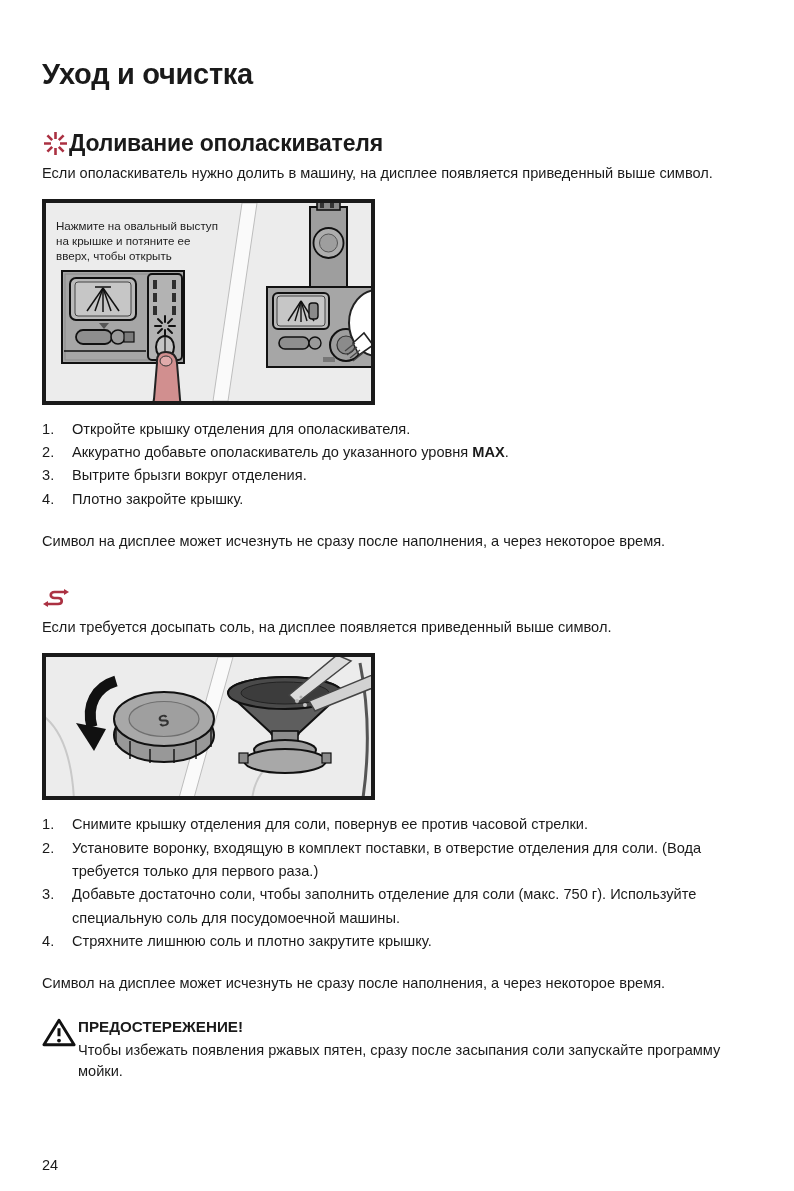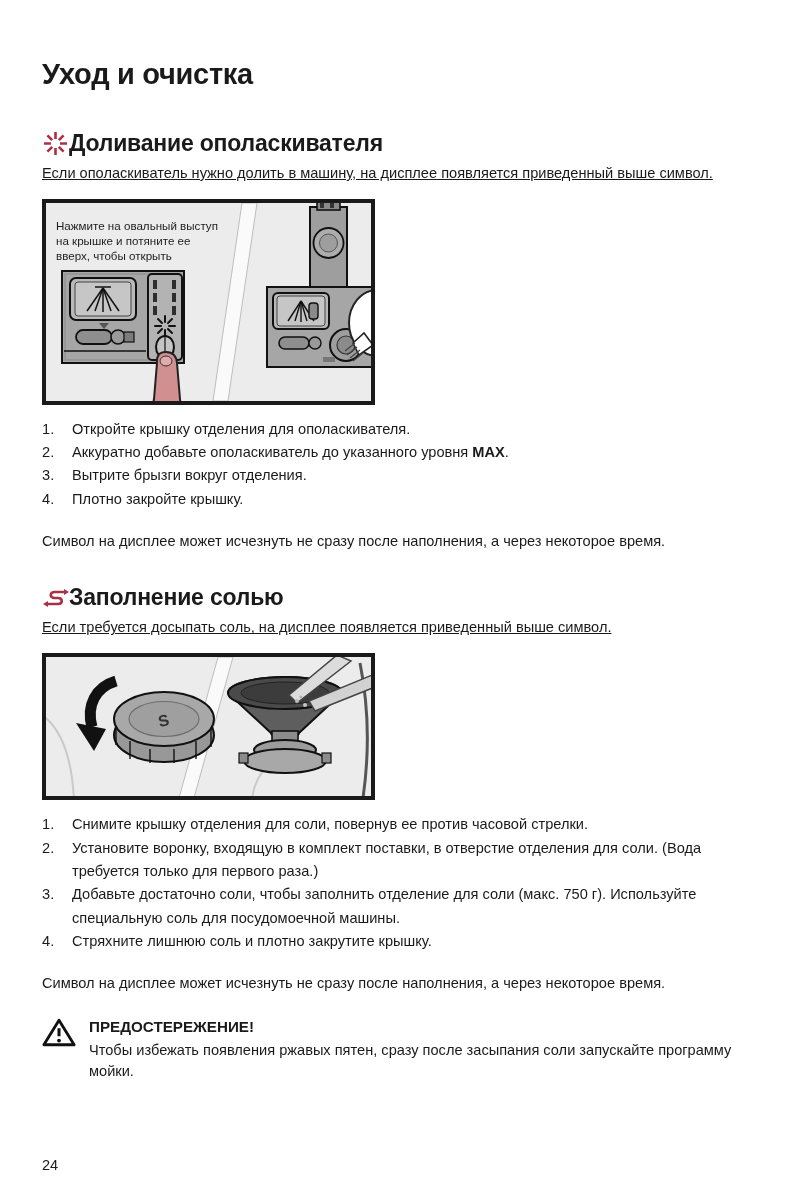--- a/index.html
+++ b/index.html
@@ -16,35 +16,35 @@
     border-radius: 11px;
   }
   h1 {
     font-size: 29px; font-weight: bold; letter-spacing: -0.3px;
     margin: 58px 0 0 0; color: var(--ink);
   }
   .h2row { display: flex; align-items: center; margin-top: 39px; }
   .h2row.salt { margin-top: 33px; }
   .h2row h2 { font-size: 23px; font-weight: bold; margin: 0; letter-spacing: -0.2px; }
   .h2icon { width: 27px; height: 27px; flex: 0 0 auto; display:flex; align-items:center; justify-content:center; }
-  p.intro { font-size: 14.6px; margin: 7px 0 0 0; line-height: 1.35; text-decoration: underline; }
+  p.intro { font-size: 14.6px; margin: 7px 0 0 0; line-height: 1.35; }
   .figure { margin-top: 15px; width: 387px; line-height: 0; }
   ol.steps {
     list-style: none; counter-reset: step;
     margin: 13px 0 0 0; padding: 0;
     font-size: 14.6px; line-height: 1.6; max-width: 728px;
   }
   ol.steps li { position: relative; padding-left: 30px; }
   ol.steps li::before {
     counter-increment: step;
     content: counter(step) ".";
     position: absolute; left: 0; top: 0;
   }
   p.note { font-size: 14.6px; margin: 20px 0 0 0; line-height: 1.4; }
-  .warning { display: flex; gap: 11px; margin-top: 21px; }
+  .warning { display: flex; margin-top: 21px; }
   .warnicon { width: 36px; flex: 0 0 auto; padding-top: 2px; }
   .warnbody { flex: 1; }
   .warntitle { font-size: 15.2px; font-weight: bold; margin-top: 3px; }
   .warnbody p { font-size: 14.6px; line-height: 1.45; margin: 5px 0 0 0; max-width: 688px; }
   .warnbody p.second { margin-top: 15px; }
   .pagenum { position: absolute; left: 42px; bottom: 18px; font-size: 14.5px; }
   svg text { font-family: "Liberation Sans", sans-serif; }
 </style>
 </head>
 <body>
@@ -194,21 +194,20 @@
 
   <section>
     <div class="h2row salt">
       <span class="h2icon">
         <svg width="26" height="26" viewBox="0 0 26 26">
           <path d="M22,7 H11.5 C6.5,7 6.5,13 11.5,13 H15 C20,13 20,19 15,19 H4" fill="none" stroke="var(--accent,#ab3142)" stroke-width="2.6"></path>
           <polygon points="21,4 26,7 21,10" fill="var(--accent,#ab3142)"></polygon>
           <polygon points="5,16 0,19 5,22" fill="var(--accent,#ab3142)"></polygon>
         </svg>
       </span>
-      <h2>Заполнение солью</h2>
     </div>
     <p class="intro">Если требуется досыпать соль, на дисплее появляется приведенный выше символ.</p>
 
     <div class="figure">
       <svg width="333" height="147" viewBox="0 0 333 147">
         <defs>
             <clipPath id="f2clip">
               <rect x="4" y="4" width="325" height="139"></rect>
             </clipPath>
           </defs>

